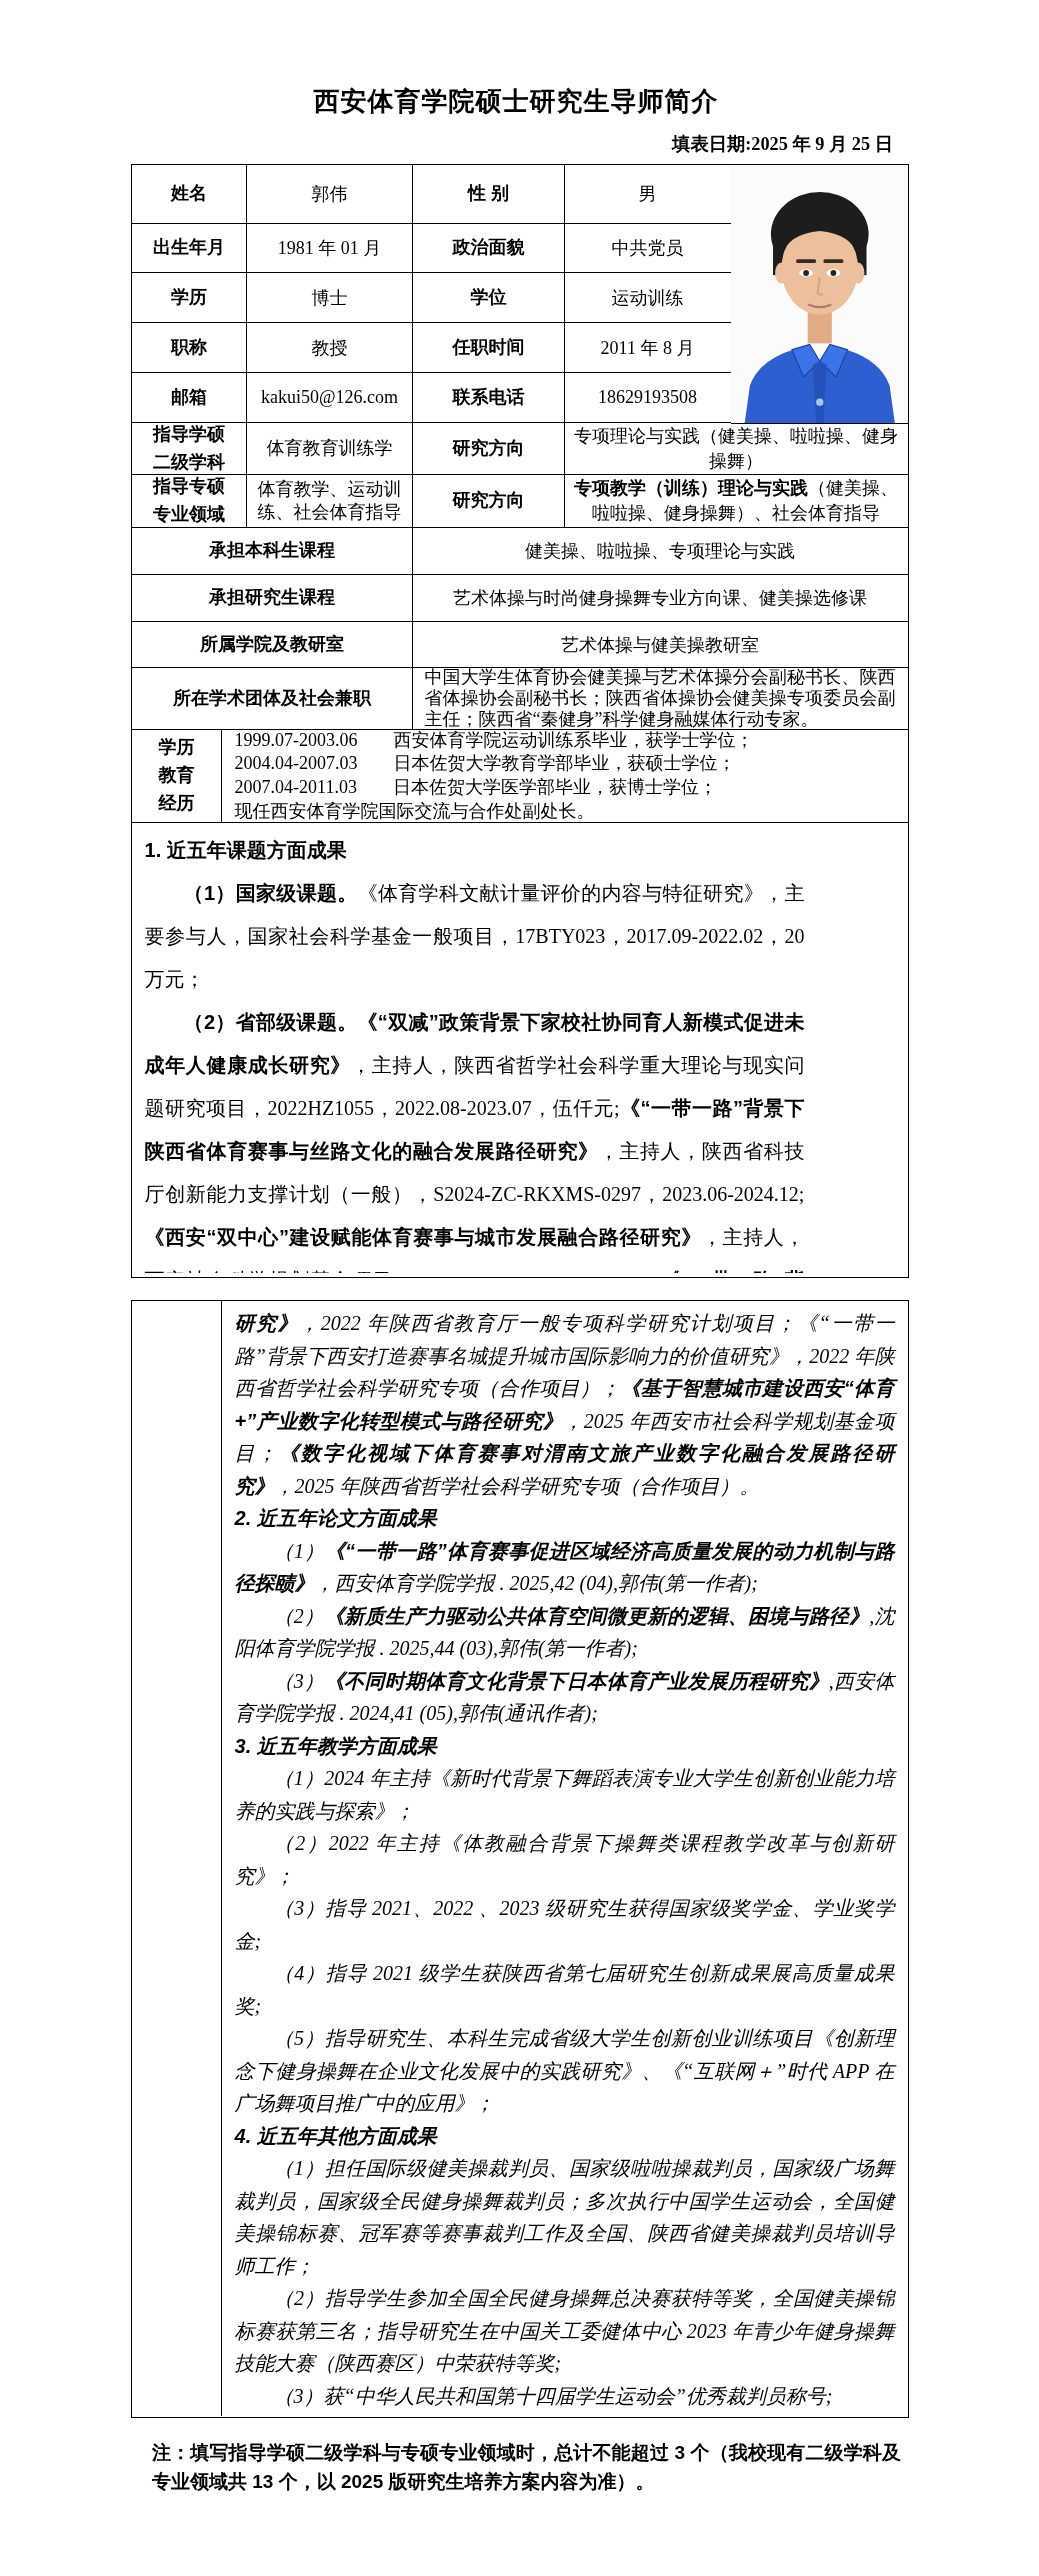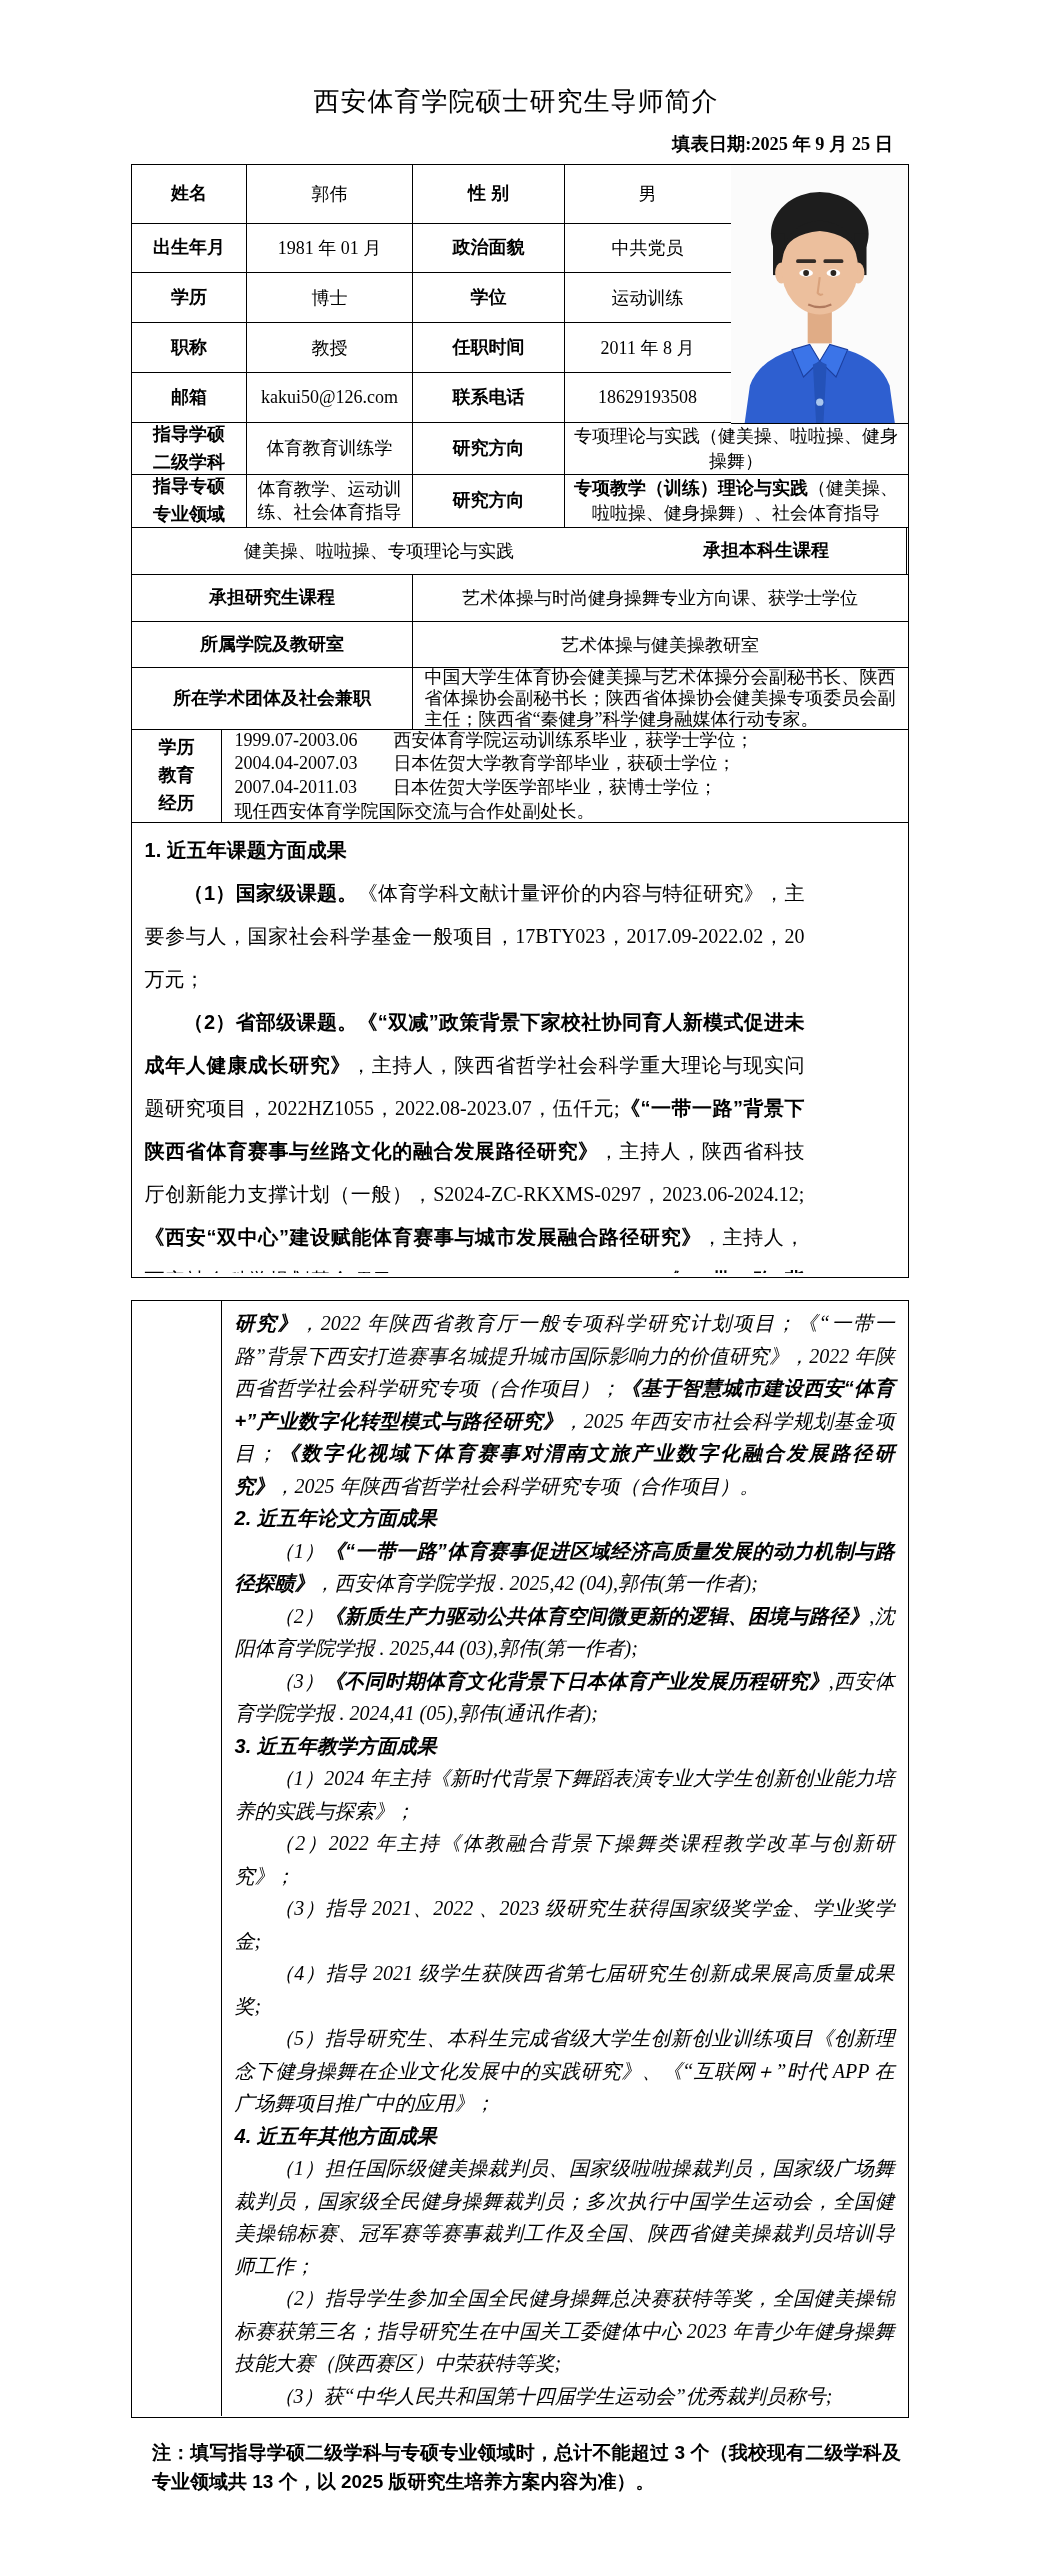--- a/index.html
+++ b/index.html
@@ -1,18 +1,18 @@
 <!DOCTYPE html>
 <html style="--photo-bg: #fbfbfb; --hair: #1d1d1d; --skin: #ecbf9d; --shirt: #2e5fd0; --collar: #3b74e8;font-size:8.4px"><head>
 <meta charset="utf-8">
 <style>
   html,body{margin:0;padding:0;background:#ffffff;}
   body{position:relative;width:1040px;height:2576px;font-family:"Liberation Serif",serif;color:#000;}
   .abs{position:absolute;}
-  .page-title{left:0;top:84px;width:1032px;text-align:center;font-size:26px;font-weight:normal;letter-spacing:1px;}
+  .page-title{left:0;top:84px;width:1032px;text-align:center;font-size:26px;font-weight:bold;letter-spacing:1px;}
   .date-line{top:131px;right:147px;font-size:18.3px;font-weight:bold;}
   
   .tbl{position:absolute;left:131px;border:1.6px solid #000;box-sizing:border-box;background:#fff;}
   .t1{top:164px;width:778px;height:1114px;}
   .t2{top:1300px;width:778px;height:1118px;display:flex;font-style:italic;}
   .row{display:flex;border-bottom:1px solid #000;box-sizing:border-box;}
   .row.last{border-bottom:none;}
   .cell{border-right:1px solid #000;box-sizing:border-box;display:flex;align-items:center;justify-content:center;text-align:center;overflow:hidden;}
   .cell.end{border-right:none;}
   .lbl{font-family:"Liberation Sans",sans-serif;font-weight:700;font-size:18px;white-space:pre-line;line-height:1.55;}
@@ -126,27 +126,27 @@
     <div class="cell w-l1 lbl">指导专硕
 专业领域</div>
     <div class="cell w-v1 val field-cell">体育教学、运动训练、社会体育指导</div>
     <div class="cell w-l2 lbl">研究方向</div>
     <div class="cell w-dir dir-cell end">
         <div><span class="b">专项教学（训练）理论与实践</span><span>（健美操、啦啦操、健身操舞）、社会体育指导</span></div>
       </div>
   </div>
 
   <div class="row h8">
+    <div class="cell w-ml lbl">承担本科生课程</div>
     <div class="cell w-mv val end">健美操、啦啦操、专项理论与实践</div>
-    <div class="cell w-ml lbl">承担本科生课程</div>
   </div>
 
   <div class="row h9">
     <div class="cell w-ml lbl">承担研究生课程</div>
-    <div class="cell w-mv val end">艺术体操与时尚健身操舞专业方向课、获学士学位</div>
+    <div class="cell w-mv val end">艺术体操与时尚健身操舞专业方向课、健美操选修课</div>
   </div>
 
   <div class="row h10">
     <div class="cell w-ml lbl">所属学院及教研室</div>
     <div class="cell w-mv val end">艺术体操与健美操教研室</div>
   </div>
 
   <div class="row h11">
     <div class="cell w-ml lbl">所在学术团体及社会兼职</div>
     <div class="cell w-mv soc-cell end">中国大学生体育协会健美操与艺术体操分会副秘书长、陕西省体操协会副秘书长；陕西省体操协会健美操专项委员会副主任；陕西省“秦健身”科学健身融媒体行动专家。</div>

